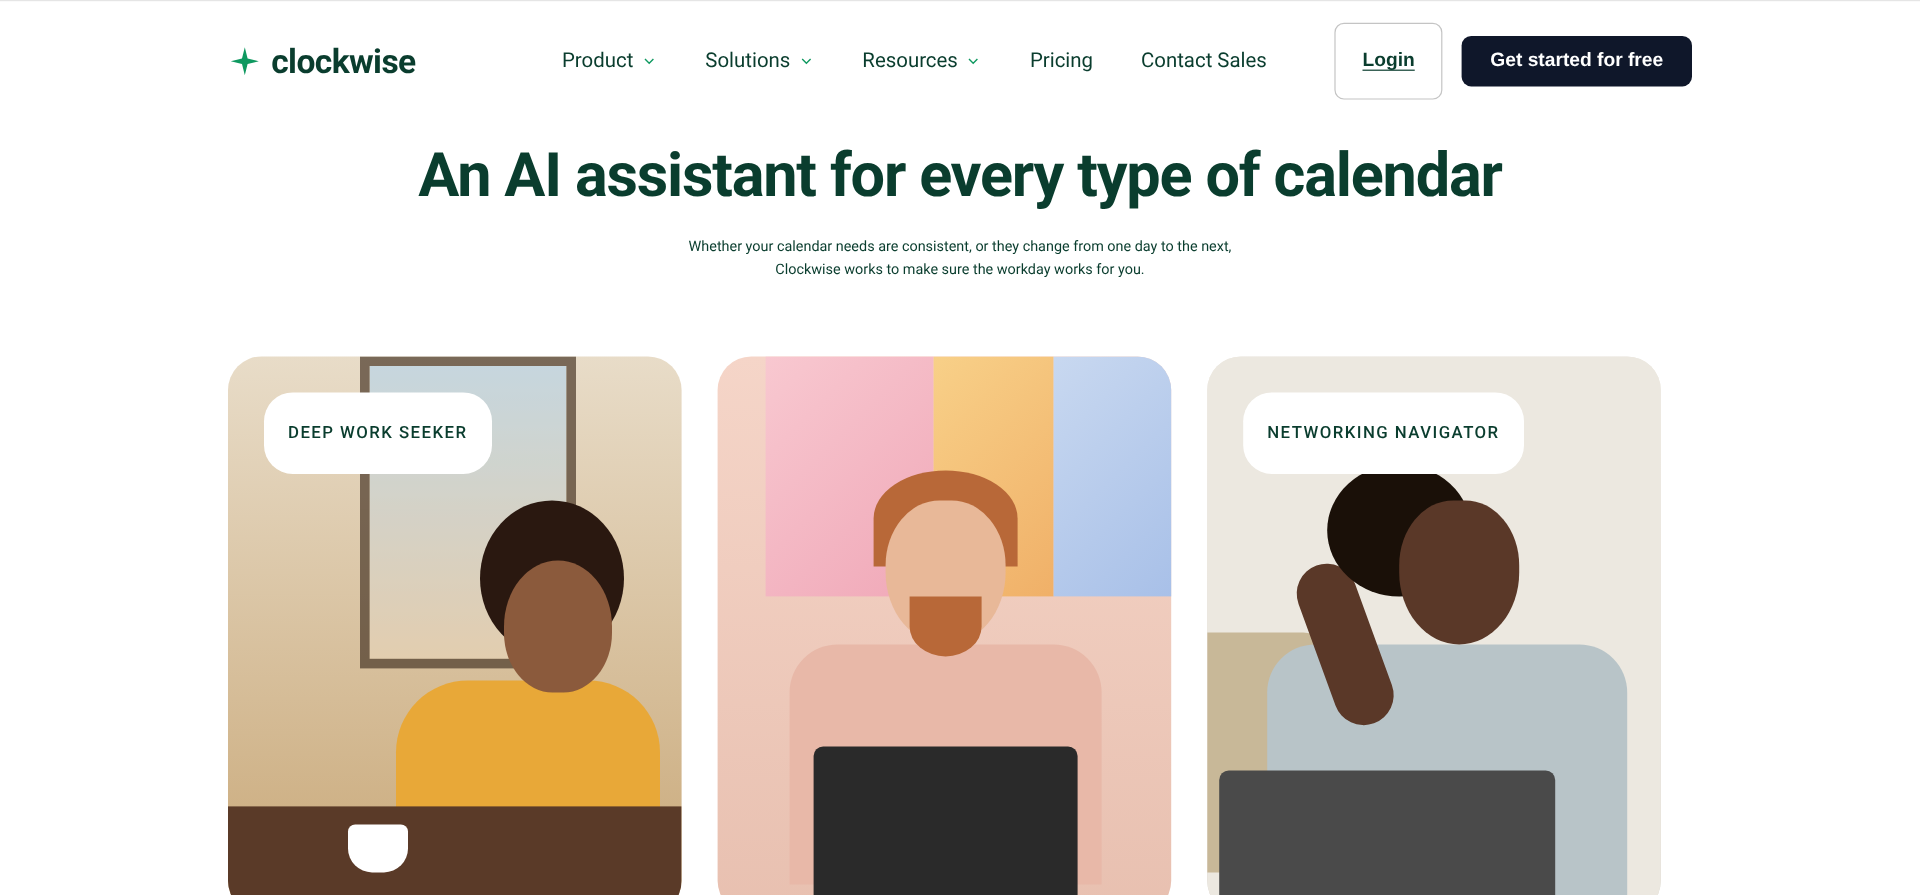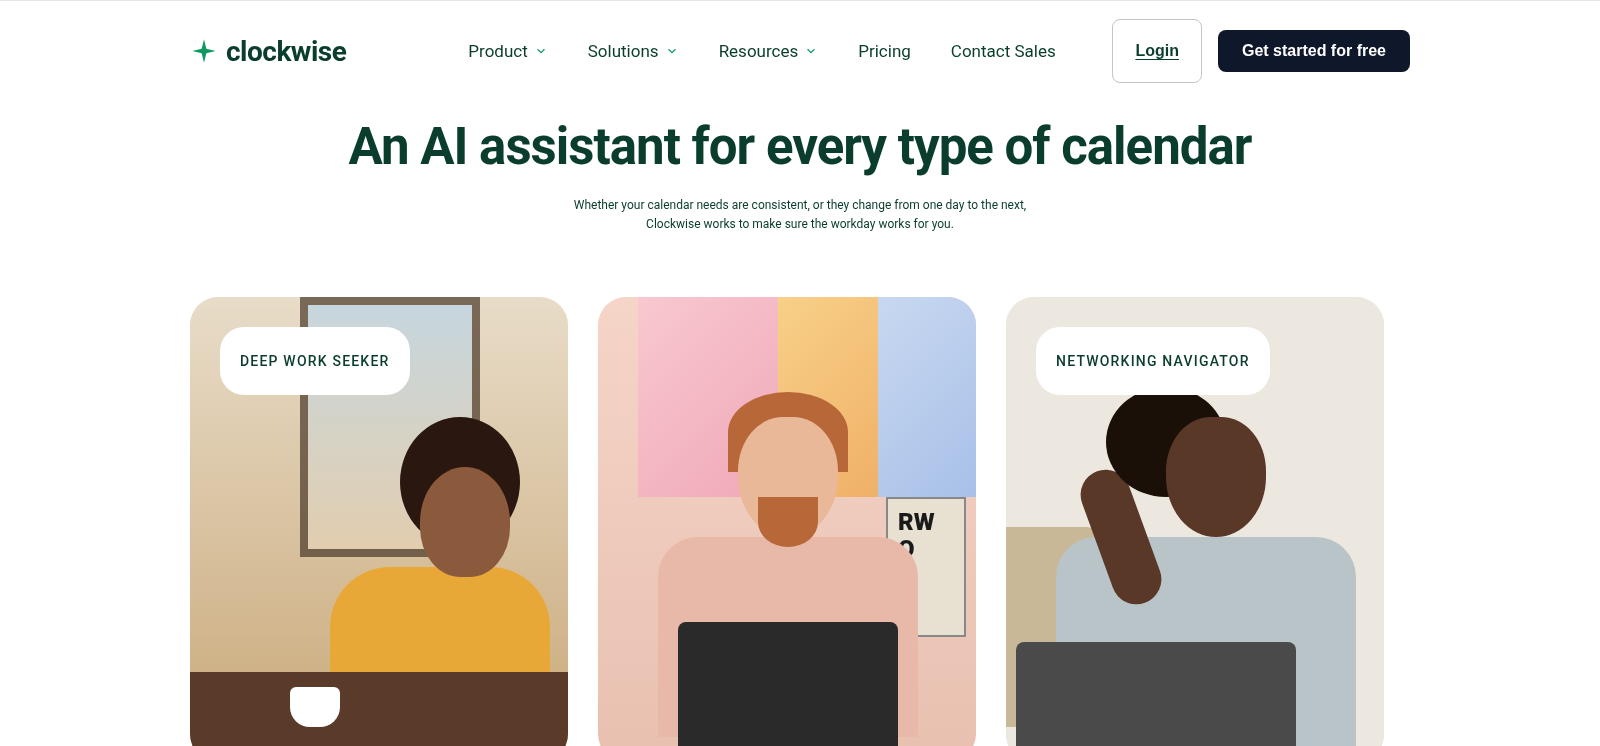--- a/index.html
+++ b/index.html
@@ -413,23 +413,20 @@
     </div>
     <div class="c1-desk"></div>
     <div class="c1-cup"></div>
     <div class="badge">DEEP WORK SEEKER</div>
   </div>
 
   <div class="card card-2">
     <div class="c2-bg-1"></div>
     <div class="c2-bg-2"></div>
     <div class="c2-bg-3"></div>
-    <div class="c2-poster">
-      <div class="c2-poster-text"><span>RW</span><br><span>O</span></div>
-    </div>
     <div class="c2-body"></div>
     <div class="c2-hair"></div>
     <div class="c2-head"></div>
     <div class="c2-beard"></div>
     <div class="c2-laptop"></div>
   </div>
 
   <div class="card card-3">
     <div class="c3-wall"></div>
     <div class="c3-sofa"></div>

